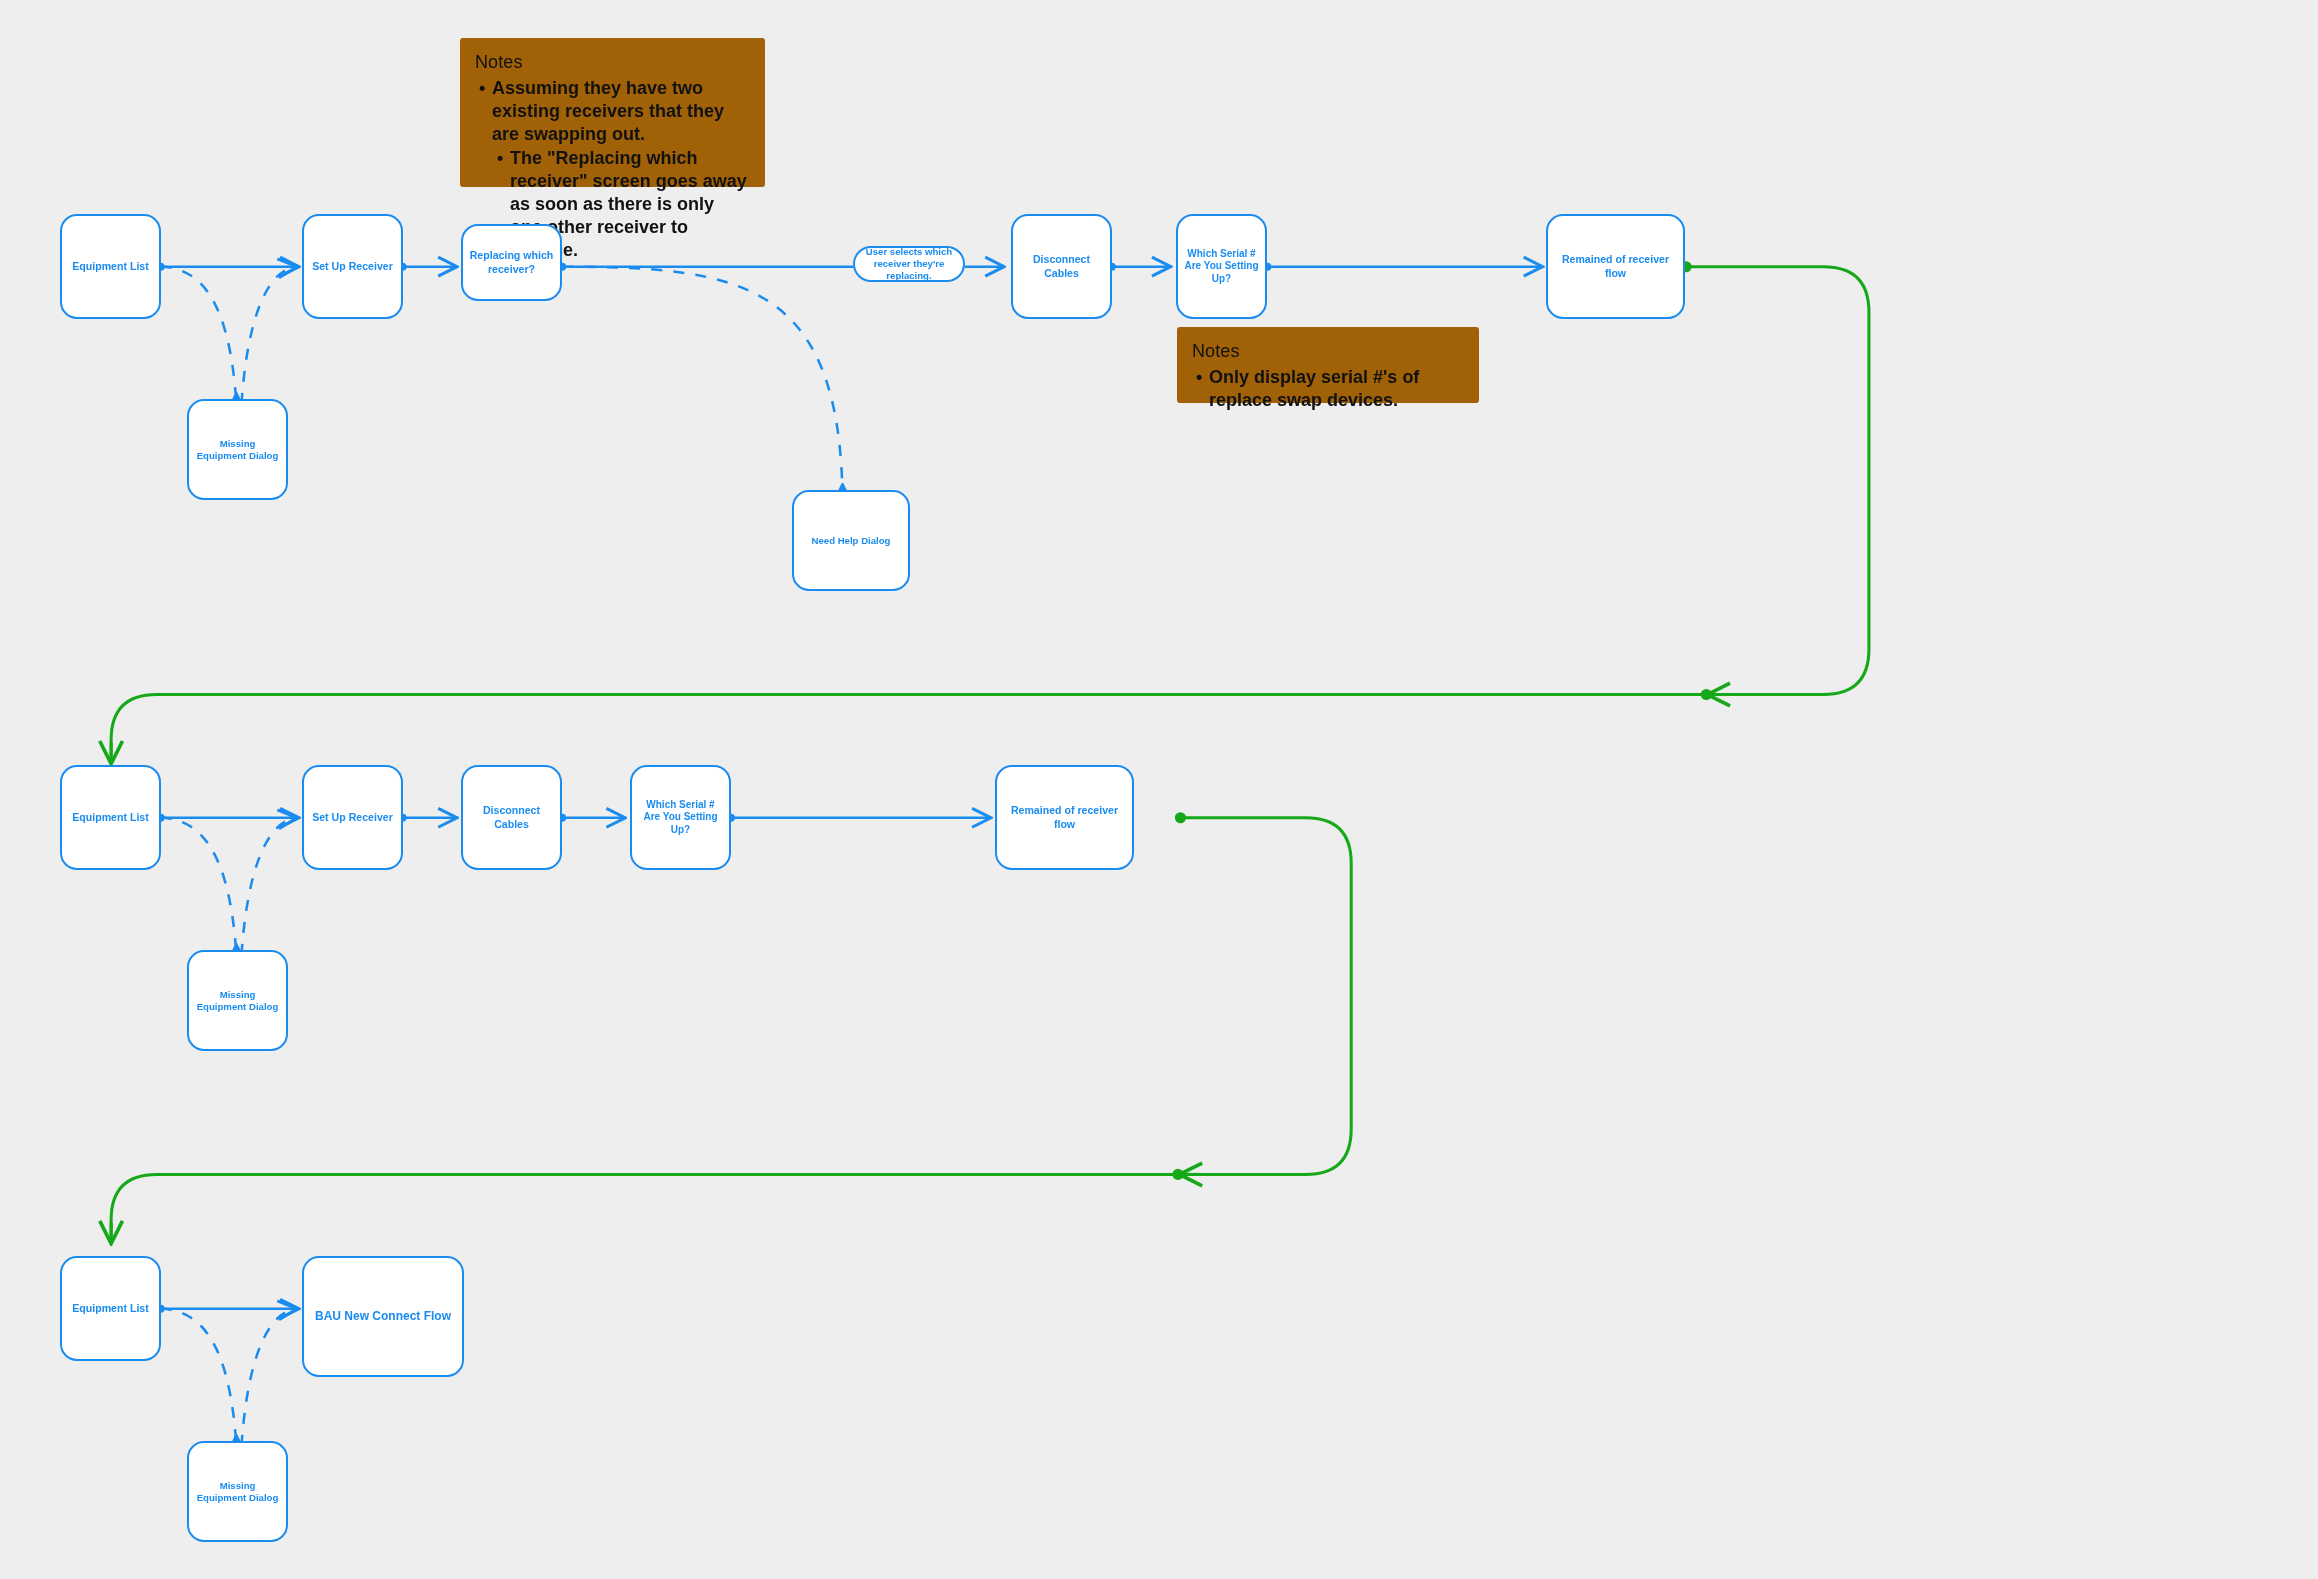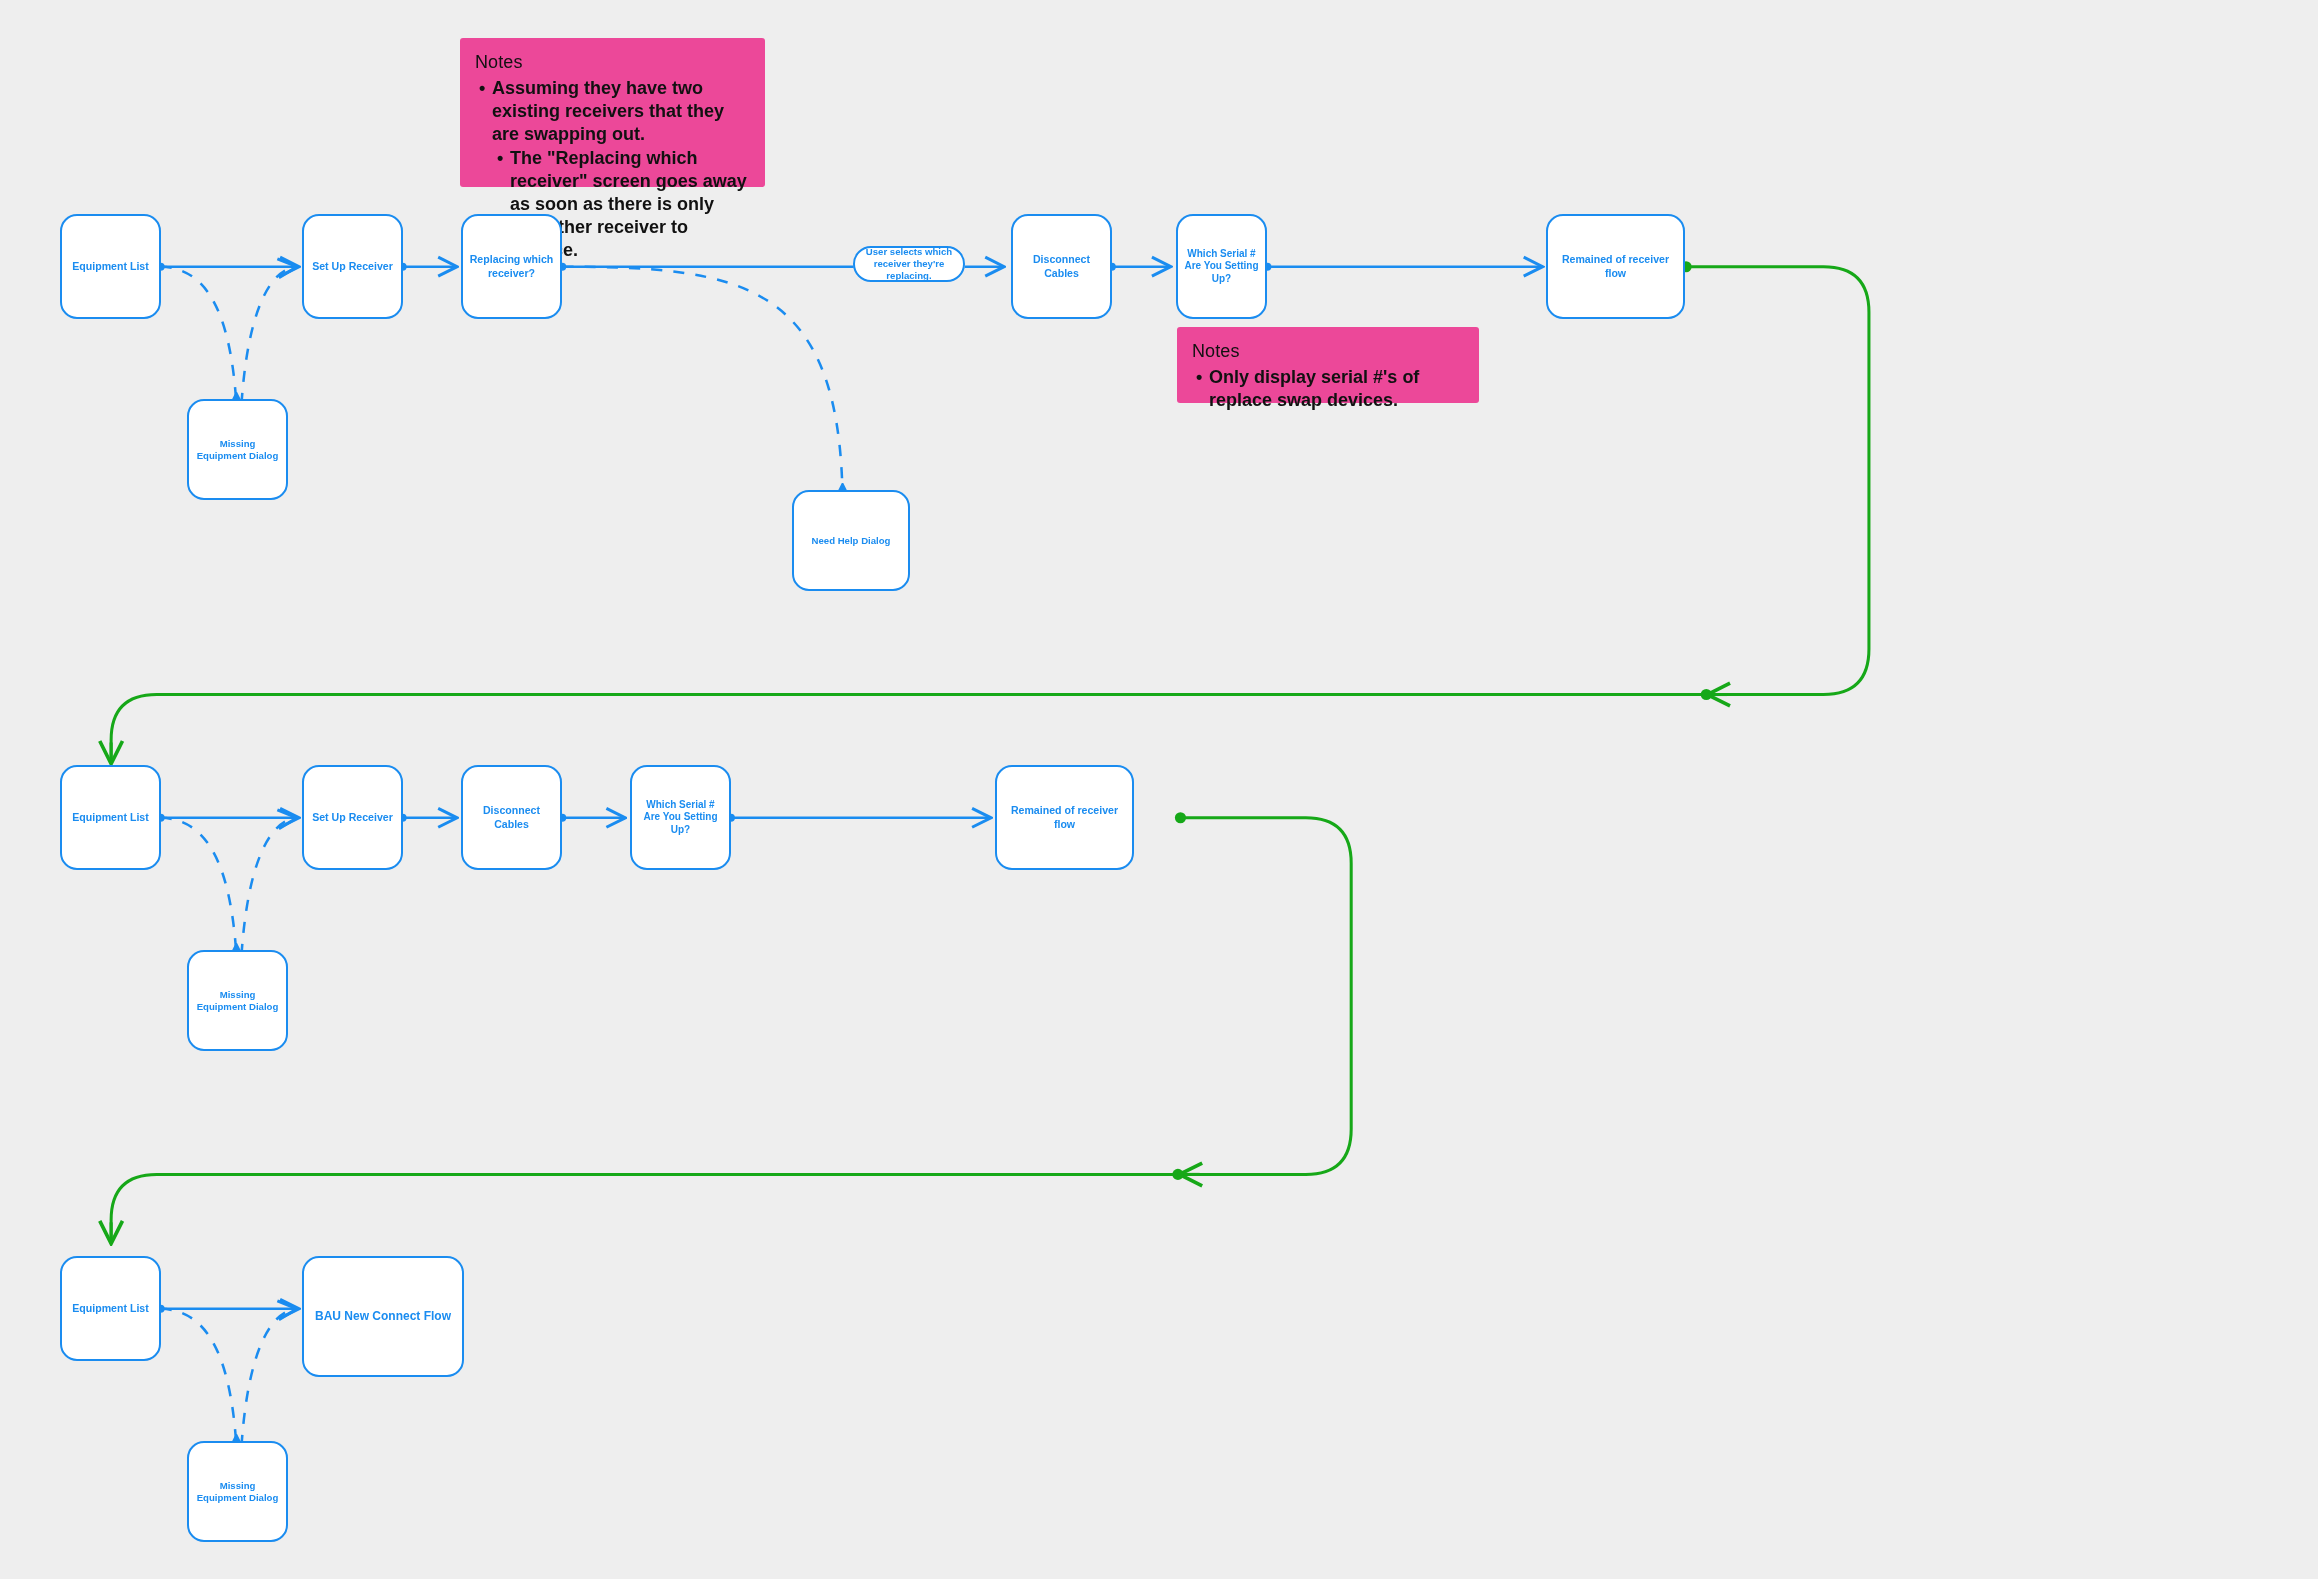--- a/index.html
+++ b/index.html
@@ -41,21 +41,21 @@
     font-weight: bold;
     line-height: 1.25;
     padding: 3px 5px;
   }
   .node.pill {
     border-radius: 505px;
   }
   .note {
     position: absolute;
     box-sizing: border-box;
-    background: #ec4899;
+    background: #a16207;
     border-radius: 3px;
     color: #111111;
     padding: 13px 15px 13px 15px;
   }
   .note-title {
     font-size: 18px;
     line-height: 1.25;
     margin: 0 0 3px 0;
     font-weight: normal;
     letter-spacing: 0.1px;
@@ -220,21 +220,21 @@
   </div>
 
   <div class="node" style="left:187px; top:399px; width:101px; height:101px; font-size:9.6px;">
     <span>Missing Equipment Dialog</span>
   </div>
 
   <div class="node" style="left:302px; top:214px; width:101px; height:105px; font-size:10.6px;">
     <span>Set Up Receiver</span>
   </div>
 
-  <div class="node" style="left:461px; top:214px; width:101px; height:105px; font-size:10.6px;">
+  <div class="node" style="left:461px; top:224px; width:101px; height:77px; font-size:10.6px;">
     <span>Replacing which receiver?</span>
   </div>
 
   <div class="node" style="left:792px; top:490px; width:118px; height:101px; font-size:9.6px;">
     <span>Need Help Dialog</span>
   </div>
 
   <div class="node pill" style="left:853px; top:246px; width:112px; height:36px; font-size:9.6px;">
     <span>User selects which receiver they're replacing.</span>
   </div>

